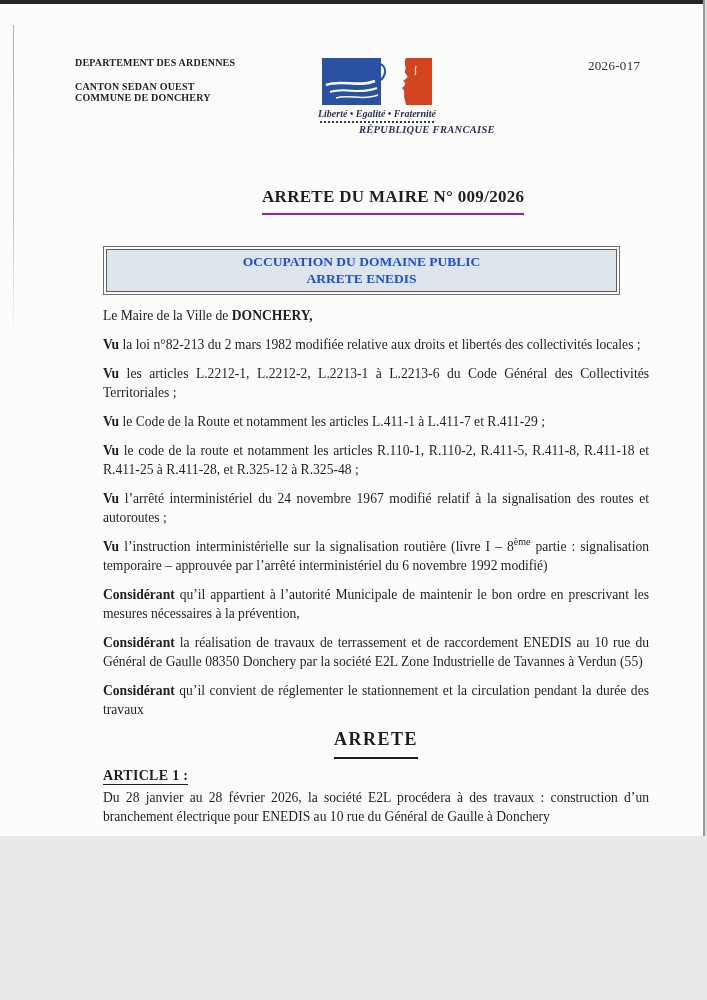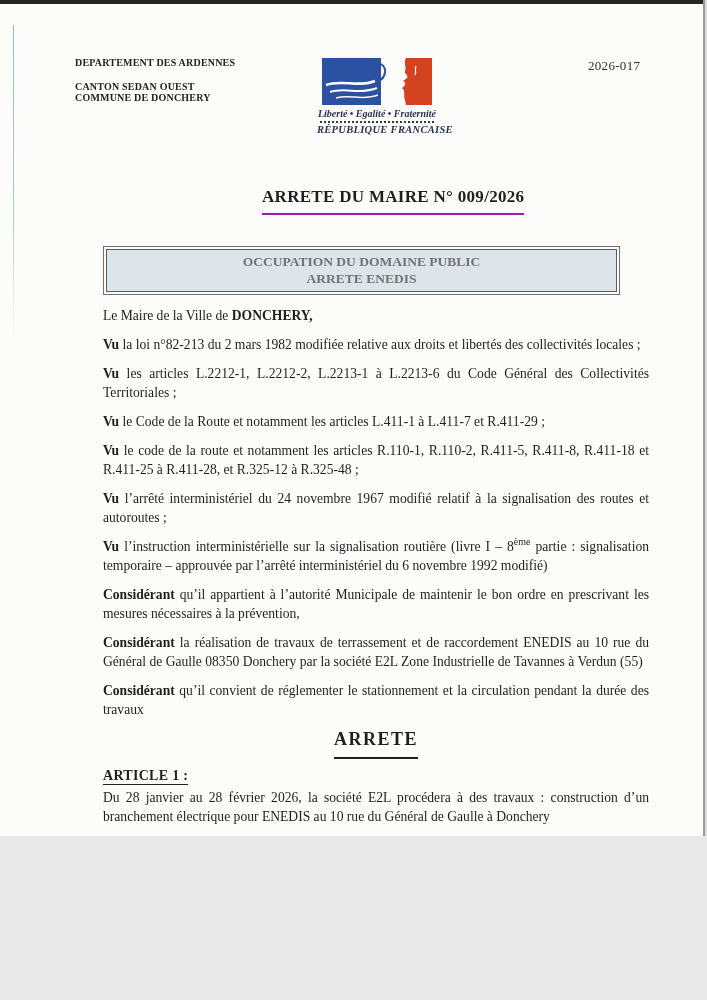--- a/index.html
+++ b/index.html
@@ -25,28 +25,28 @@
   
   .header-left{position:absolute;left:75px;top:57px;font-weight:bold;font-size:10px;letter-spacing:.2px;color:#222;}
   .header-left .dept{margin-bottom:12px;}
   .header-left .line{line-height:11.5px;}
   .ref-number{position:absolute;left:588px;top:58px;font-size:13px;color:#2e2e2e;letter-spacing:.3px;}
   
   .emblem{position:absolute;left:317px;top:58px;width:120px;text-align:center;}
   .emblem svg{display:block;margin:0 auto;}
   .motto{font-size:10px;font-weight:bold;font-style:italic;color:#2a3154;margin-top:3px;white-space:nowrap;}
   .dotline{border-top:2px dotted #3a3a3a;width:114px;margin:2px auto 1px auto;height:0;}
-  .republic{font-size:10.5px;font-weight:bold;font-style:italic;letter-spacing:.3px;color:#2a3154;white-space:nowrap;}
+  .republic{font-size:10.5px;font-weight:bold;font-style:italic;letter-spacing:.3px;color:#2a3154;white-space:nowrap;margin-left:42px;}
   
   .main-title{position:absolute;left:262px;top:187px;font-size:17px;font-weight:bold;letter-spacing:.3px;}
   .main-title span{border-bottom:2px solid #a21caf;padding-bottom:7px;}
   
   .subject-box{position:absolute;left:103px;top:246px;width:511px;border:1px solid #6f6f6f;padding:2px;background:#fcfcfb;}
   .subject-box .inner{border:1px solid #5c5c5c;background:#dde4ea;text-align:center;padding:3px 0 4px 0;}
-  .subject-box .inner div{font-weight:bold;font-size:13.5px;line-height:17px;color:#737373;}
+  .subject-box .inner div{font-weight:bold;font-size:13.5px;line-height:17px;color:#1d4ed8;}
   
   .body-block{position:absolute;left:103px;top:306px;width:546px;font-size:13.6px;text-align:justify;}
   .body-block p.para{margin:0 0 10px 0;line-height:19px;}
   .body-block sup{font-size:10px;line-height:0;}
   .decree-heading{margin-top:4px;text-align:center;}
   .decree-heading span{font-size:18px;font-weight:bold;letter-spacing:1.5px;border-bottom:2.5px solid #1f1f1f;padding-bottom:8px;}
   .article-heading{margin-top:18px;font-size:14px;font-weight:bold;}
   .article-heading span{border-bottom:1.5px solid #1f1f1f;padding-bottom:1px;letter-spacing:.3px;}
   .article-body{margin-top:4px;line-height:19px;}
   

